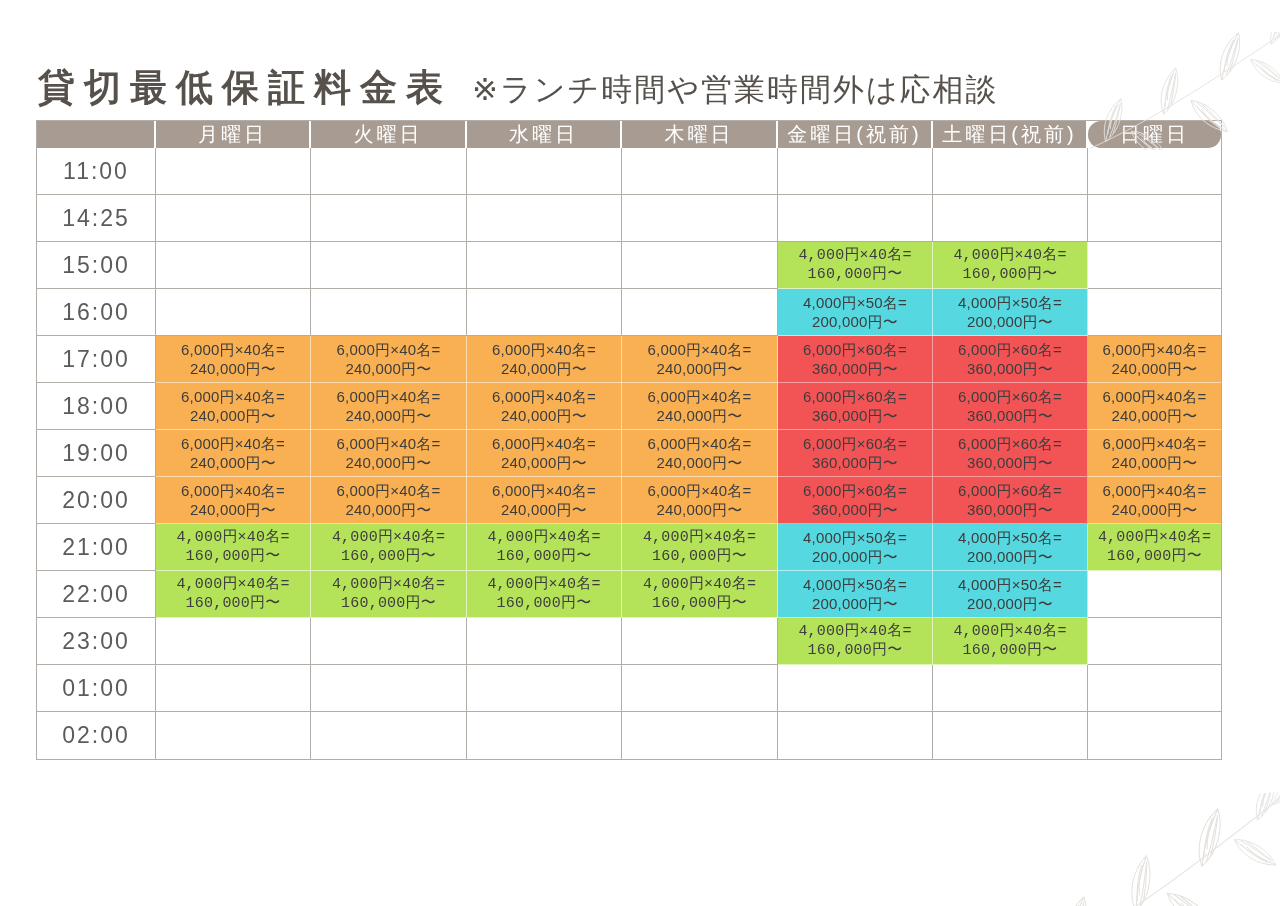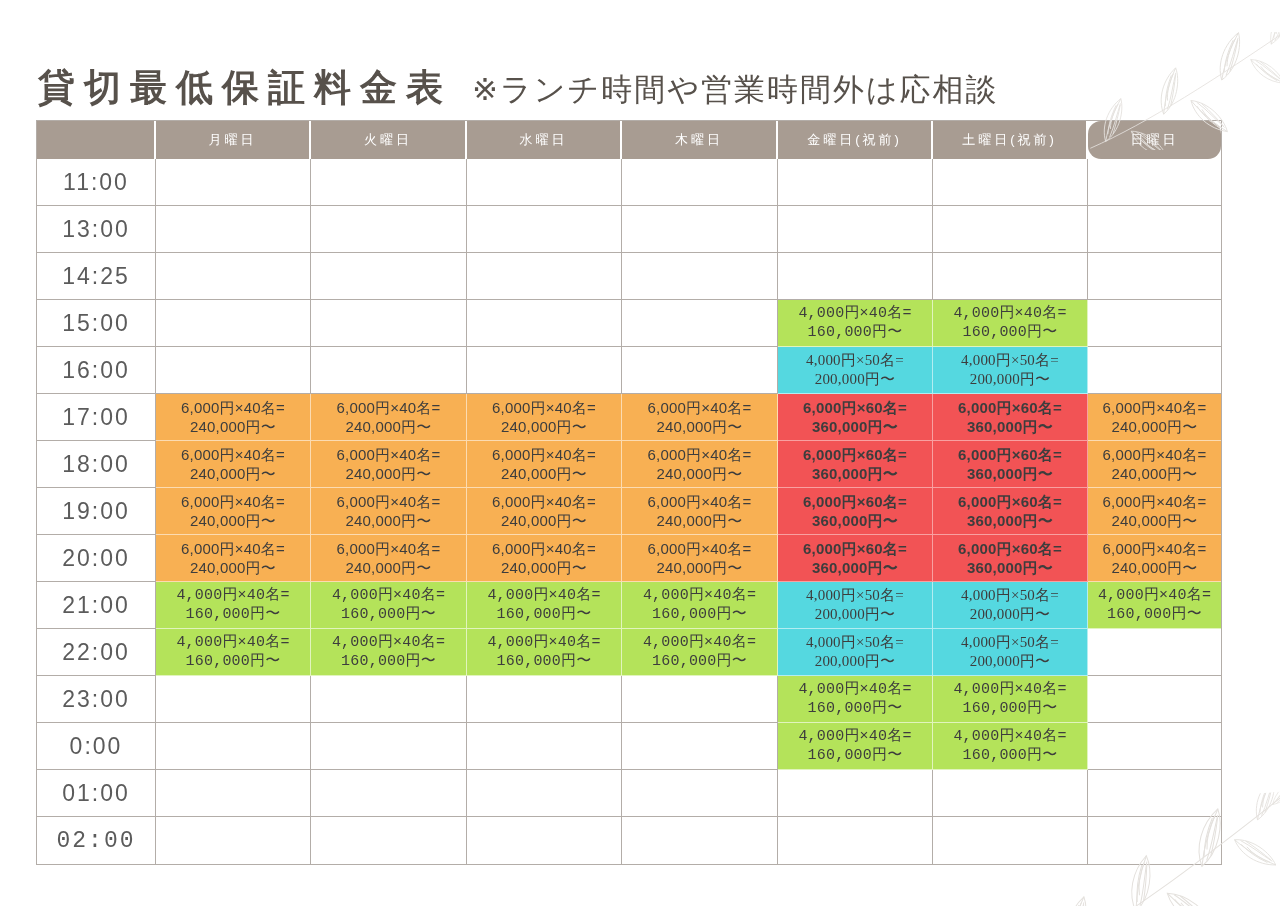--- a/index.html
+++ b/index.html
@@ -17,37 +17,37 @@
   .title{font-size:37px;font-weight:600;letter-spacing:9px;color:var(--title-text);line-height:1.25;}
   .subtitle{font-size:31px;font-weight:500;letter-spacing:2px;color:var(--title-text);}
 
   table.price-table{
     position:relative;z-index:1;margin:9px 0 0 36px;width:1186px;
     border:1px solid var(--grid-line);border-spacing:0;table-layout:fixed;
     background:transparent;
   }
   th,td{box-sizing:border-box;text-align:center;vertical-align:middle;}
   th{
-    height:38px;background:var(--header-bg);color:var(--header-text);
-    font-size:13px;font-weight:500;letter-spacing:3px;
+    height:27px;background:var(--header-bg);color:var(--header-text);
+    font-size:20px;font-weight:500;letter-spacing:3px;
     border-right:2px solid #ffffff;border-bottom:0;
   }
   th:last-child{border-right:0;border-radius:13px;}
   td{
     height:47px;border-right:1px solid var(--grid-line);border-bottom:1px solid var(--grid-line);
     font-size:15px;color:var(--cell-text);background:transparent;
   }
   td:last-child{border-right:0;}
-  tbody tr:last-child td{border-bottom:0;font-family:Liberation Mono, monospace;}
+  tbody tr:last-child td{border-bottom:0;}
   td.time{font-size:23px;letter-spacing:2px;color:var(--time-text);}
   td.cell .pl{line-height:19px;letter-spacing:0.2px;}
   td.orange{background:var(--orange);border-right-color:rgba(255,255,255,.55);border-bottom-color:rgba(255,255,255,.55);}
-  td.red{background:var(--red);border-right-color:rgba(255,255,255,.45);border-bottom-color:rgba(255,255,255,.45);font-weight:bold;}
+  td.red{background:var(--red);border-right-color:rgba(255,255,255,.45);border-bottom-color:rgba(255,255,255,.45);}
   td.green{background:var(--green);border-right-color:rgba(255,255,255,.6);border-bottom-color:rgba(255,255,255,.6);font-family:Liberation Mono, monospace;}
-  td.cyan{background:var(--cyan);border-right-color:rgba(255,255,255,.55);border-bottom-color:rgba(255,255,255,.55);font-family:Liberation Serif, serif;}
+  td.cyan{background:var(--cyan);border-right-color:rgba(255,255,255,.55);border-bottom-color:rgba(255,255,255,.55);}
 
   .leaf-deco{position:absolute;z-index:3;pointer-events:none;}
   .leaf-top-right{top:-10px;right:-14px;width:206px;height:128px;}
   .leaf-bottom-right{bottom:-14px;right:-8px;width:244px;height:152px;transform:rotate(-4deg);}
   .leaf-deco *{stroke:var(--leaf-stroke);stroke-width:1;fill:none;}
 </style>
 </head>
 <body>
 
 <div class="page">
@@ -114,30 +114,20 @@
           <td class="time">11:00</td>
           <td class="cell empty"></td>
           <td class="cell empty"></td>
           <td class="cell empty"></td>
           <td class="cell empty"></td>
           <td class="cell empty"></td>
           <td class="cell empty"></td>
           <td class="cell empty"></td>
         </tr>
         <tr>
-          <td class="time">13:00</td>
-          <td class="cell empty"></td>
-          <td class="cell empty"></td>
-          <td class="cell empty"></td>
-          <td class="cell empty"></td>
-          <td class="cell empty"></td>
-          <td class="cell empty"></td>
-          <td class="cell empty"></td>
-        </tr>
-        <tr>
           <td class="time">14:25</td>
           <td class="cell empty"></td>
           <td class="cell empty"></td>
           <td class="cell empty"></td>
           <td class="cell empty"></td>
           <td class="cell empty"></td>
           <td class="cell empty"></td>
           <td class="cell empty"></td>
         </tr>
         <tr>
@@ -350,36 +340,20 @@
             <div class="pl">200,000円〜</div>
           </td>
           <td class="cell cyan">
             <div class="pl">4,000円×50名=</div>
             <div class="pl">200,000円〜</div>
           </td>
           <td class="cell empty"></td>
         </tr>
         <tr>
           <td class="time">23:00</td>
-          <td class="cell empty"></td>
-          <td class="cell empty"></td>
-          <td class="cell empty"></td>
-          <td class="cell empty"></td>
-          <td class="cell green">
-            <div class="pl">4,000円×40名=</div>
-            <div class="pl">160,000円〜</div>
-          </td>
-          <td class="cell green">
-            <div class="pl">4,000円×40名=</div>
-            <div class="pl">160,000円〜</div>
-          </td>
-          <td class="cell empty"></td>
-        </tr>
-        <tr>
-          <td class="time">0:00</td>
           <td class="cell empty"></td>
           <td class="cell empty"></td>
           <td class="cell empty"></td>
           <td class="cell empty"></td>
           <td class="cell green">
             <div class="pl">4,000円×40名=</div>
             <div class="pl">160,000円〜</div>
           </td>
           <td class="cell green">
             <div class="pl">4,000円×40名=</div>

